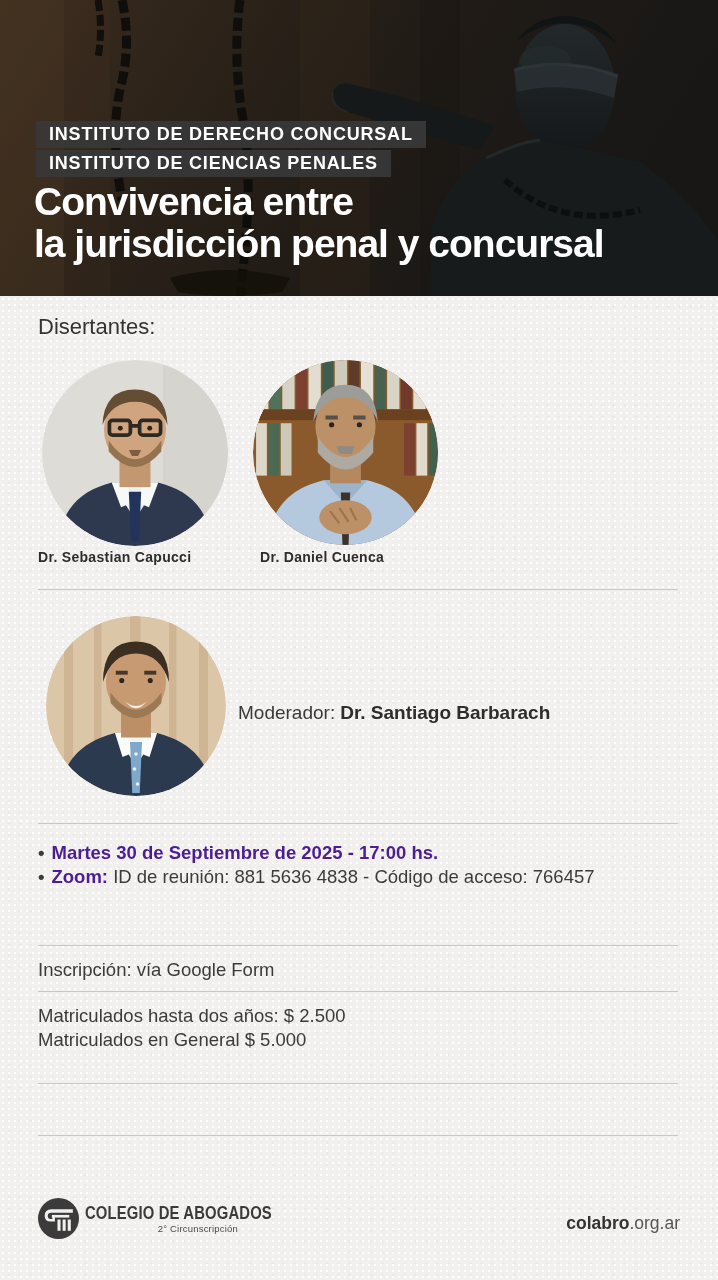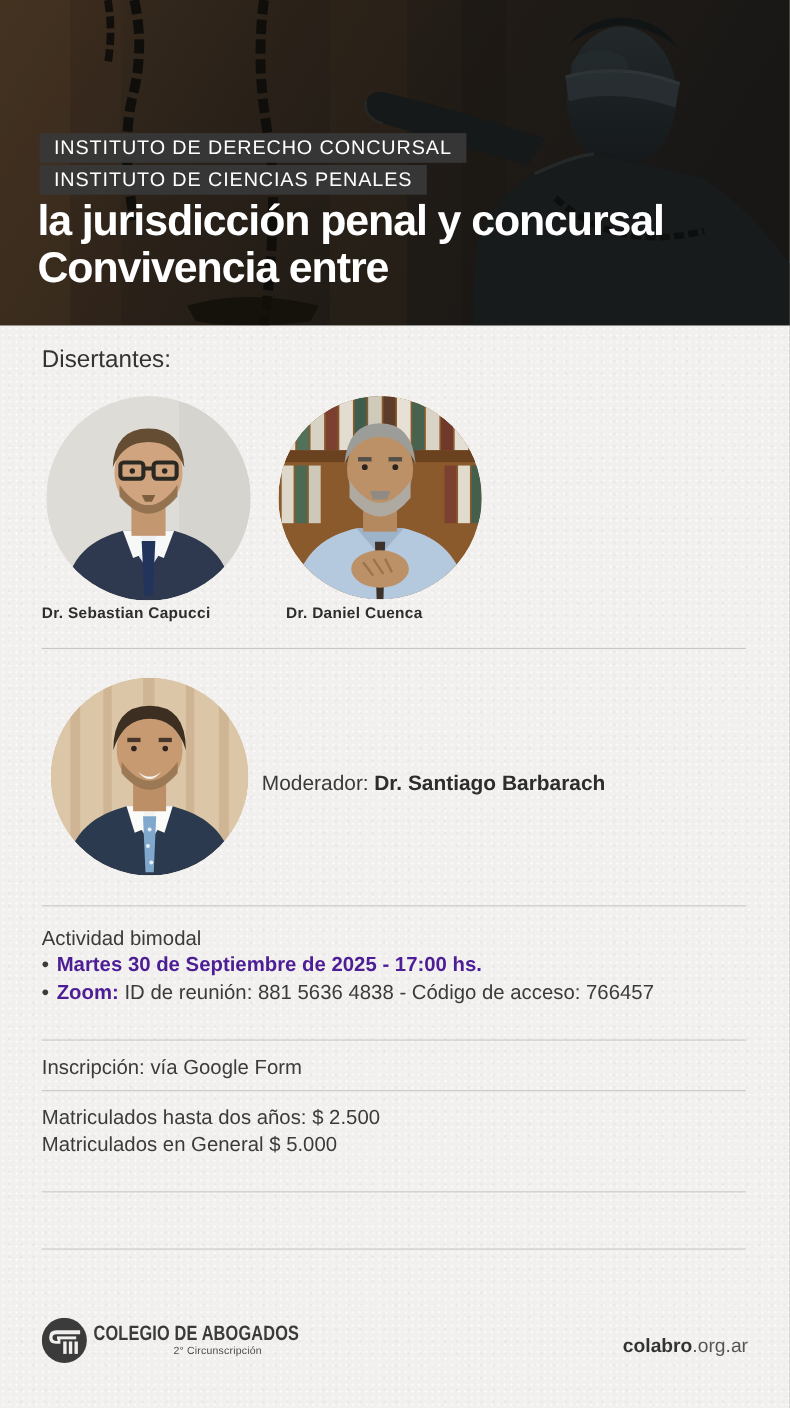--- a/index.html
+++ b/index.html
@@ -5,21 +5,21 @@
   html,body{margin:0;padding:0;background:#555;}
   .page{
     position:relative;width:718px;height:1280px;overflow:hidden;
     font-family:"Liberation Sans",sans-serif;background:#f1f0ee;margin:0 auto;
   }
   
   .header{position:absolute;top:0;left:0;width:718px;height:296px;overflow:hidden;background:#221c17;}
   .header-art{position:absolute;top:0;left:0;width:718px;height:296px;display:block;}
   .badge{
     position:absolute;left:36px;height:27px;line-height:27px;padding:0 13px;
-    background:rgba(56,56,56,.95);color:#ffffff;font-weight:400;font-size:18px;
+    background:rgba(56,56,56,.95);color:#ffffff;font-weight:700;font-size:18px;
     letter-spacing:.8px;white-space:nowrap;z-index:3;
   }
   .badge1{top:121px;}
   .badge2{top:150px;}
   .title{
     position:absolute;left:34px;top:181px;z-index:3;color:#ffffff;font-weight:700;
     font-size:39px;line-height:42px;letter-spacing:-1px;white-space:nowrap;
   }
   
   .body-area{
@@ -108,22 +108,22 @@
       <path d="M430 296 L432 226 Q446 180 486 158 Q520 142 540 140 Q590 150 640 162 Q682 190 718 240 L718 296 Z" fill="#171b1c"></path>
 
       <path d="M505 180 Q560 230 640 210" stroke="#0c0e0e" stroke-width="6" stroke-dasharray="9 4" fill="none" opacity="0.9"></path>
 
       <path d="M486 158 Q520 142 540 140" stroke="#30383a" stroke-width="3" fill="none" opacity="0.5"></path>
       <ellipse cx="545" cy="60" rx="26" ry="14" fill="#2c3335" opacity="0.35"></ellipse>
     </svg>
     <div class="badge badge1">INSTITUTO DE DERECHO CONCURSAL</div>
     <div class="badge badge2">INSTITUTO DE CIENCIAS PENALES</div>
     <div class="title">
+      <div>Convivencia entre</div>
       <div>la jurisdicción penal y concursal</div>
-      <div>Convivencia entre</div>
     </div>
   </div>
 
   <div class="body-area"></div>
 
   <div class="txt lbl-disertantes">Disertantes:</div>
 
   <div class="avatar av1">
     <svg viewBox="0 0 120 120">
       <defs>
@@ -255,21 +255,20 @@
     </svg>
   </div>
 
   <div class="txt moderator-line">
     <span>Moderador:</span><span class="bold">Dr. Santiago Barbarach</span>
   </div>
 
   <div class="divider hr2"></div>
 
   <div class="block activity">
-    <div>Actividad bimodal</div>
     <div class="bullet">
       <span class="dot">•</span><span class="bold">Martes 30 de Septiembre de 2025 - 17:00 hs.</span><span></span>
     </div>
     <div class="bullet">
       <span class="dot">•</span><span class="bold">Zoom:</span><span> ID de reunión: 881 5636 4838 - Código de acceso: 766457</span>
     </div>
   </div>
 
   <div class="divider hr3"></div>
 

